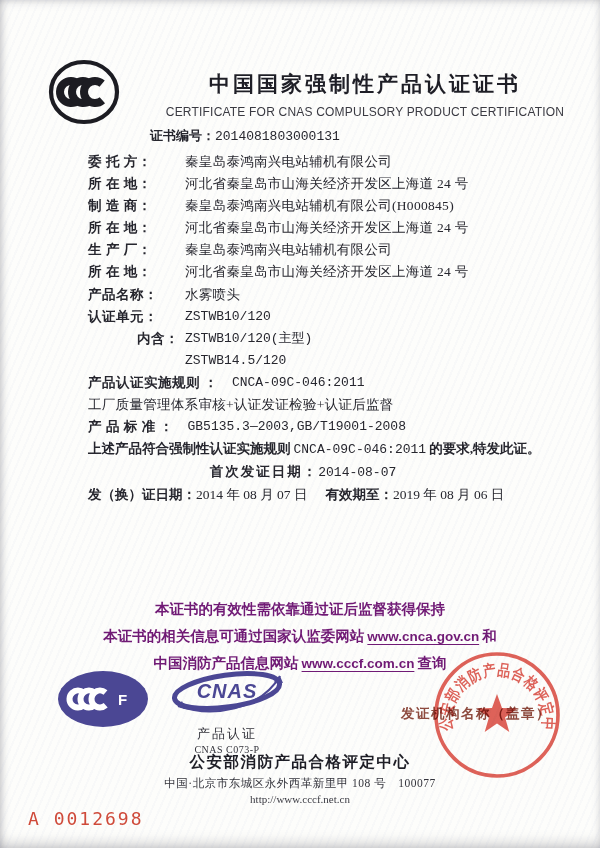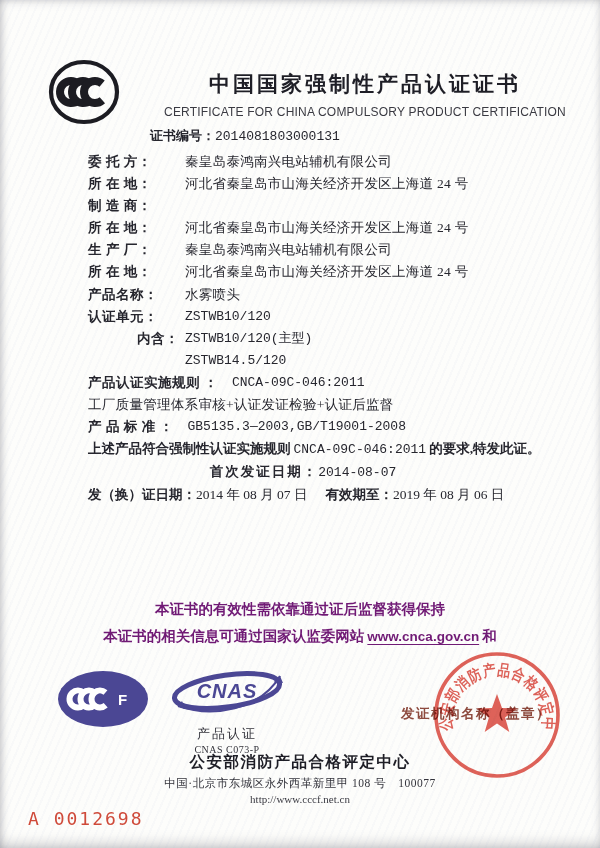--- a/index.html
+++ b/index.html
@@ -63,37 +63,38 @@
 
   <svg class="abs ccc-logo" width="72" height="68" viewBox="0 0 72 68">
     <ellipse cx="36" cy="34" rx="33" ry="30" fill="none" stroke="#1c1c22" stroke-width="4.2"></ellipse>
     <circle cx="23" cy="34" r="11" fill="none" stroke="#1c1c22" stroke-width="8" stroke-dasharray="50 19.1" transform="rotate(48 23 34)"></circle>
     <circle cx="35" cy="34" r="11" fill="none" stroke="#1c1c22" stroke-width="8" stroke-dasharray="50 19.1" transform="rotate(48 35 34)"></circle>
     <circle cx="47" cy="34" r="11" fill="none" stroke="#1c1c22" stroke-width="8" stroke-dasharray="50 19.1" transform="rotate(48 47 34)"></circle>
   </svg>
 
   <div class="abs head-block">
     <div class="title">中国国家强制性产品认证证书</div>
-    <div class="subtitle">CERTIFICATE FOR CHINA COMPULSORY PRODUCT CERTIFICATION</div>
+    <div class="subtitle">CERTIFICATE FOR CNAS COMPULSORY PRODUCT CERTIFICATION</div>
     <div class="certno">
       <span>证书编号：</span><span class="mono">2014081803000131</span>
     </div>
   </div>
 
   <div class="abs fields">
     <div class="frow">
         <span class="flabel">委 托 方：</span>
         <span class="fvalue">秦皇岛泰鸿南兴电站辅机有限公司</span>
       </div>
     <div class="frow">
         <span class="flabel">所 在 地：</span>
         <span class="fvalue">河北省秦皇岛市山海关经济开发区上海道 24 号</span>
       </div>
     <div class="frow">
         <span class="flabel">制 造 商：</span>
+        <span class="fvalue">秦皇岛泰鸿南兴电站辅机有限公司(H000845)</span>
       </div>
     <div class="frow">
         <span class="flabel">所 在 地：</span>
         <span class="fvalue">河北省秦皇岛市山海关经济开发区上海道 24 号</span>
       </div>
     <div class="frow">
         <span class="flabel">生 产 厂：</span>
         <span class="fvalue">秦皇岛泰鸿南兴电站辅机有限公司</span>
       </div>
     <div class="frow">
@@ -134,20 +135,21 @@
         <span>2014 年 08 月 07 日</span>
         <span class="gap"></span>
         <span class="lbl">有效期至：</span>
         <span>2019 年 08 月 06 日</span>
       </div>
   </div>
 
   <div class="abs statement">
     <div>本证书的有效性需依靠通过证后监督获得保持</div>
     <div><span>本证书的相关信息可通过国家认监委网站</span><span class="url">www.cnca.gov.cn</span><span>和</span></div>
+    <div><span>中国消防产品信息网站</span><span class="url">www.cccf.com.cn</span><span>查询</span></div>
   </div>
 
   <svg class="abs cccf-logo" width="94" height="58" viewBox="0 0 94 58">
     <ellipse cx="47" cy="29" rx="45" ry="28" fill="#4b4794"></ellipse>
     <circle cx="22" cy="29" r="8.5" fill="none" stroke="#ffffff" stroke-width="6" stroke-dasharray="38.6 14.8" transform="rotate(48 22 29)"></circle>
     <circle cx="33" cy="29" r="8.5" fill="none" stroke="#ffffff" stroke-width="6" stroke-dasharray="38.6 14.8" transform="rotate(48 33 29)"></circle>
     <circle cx="44" cy="29" r="8.5" fill="none" stroke="#ffffff" stroke-width="6" stroke-dasharray="38.6 14.8" transform="rotate(48 44 29)"></circle>
     <text x="62" y="35" font-family="Liberation Sans, sans-serif" font-size="15" font-weight="bold" fill="#ffffff">F</text>
   </svg>
 

